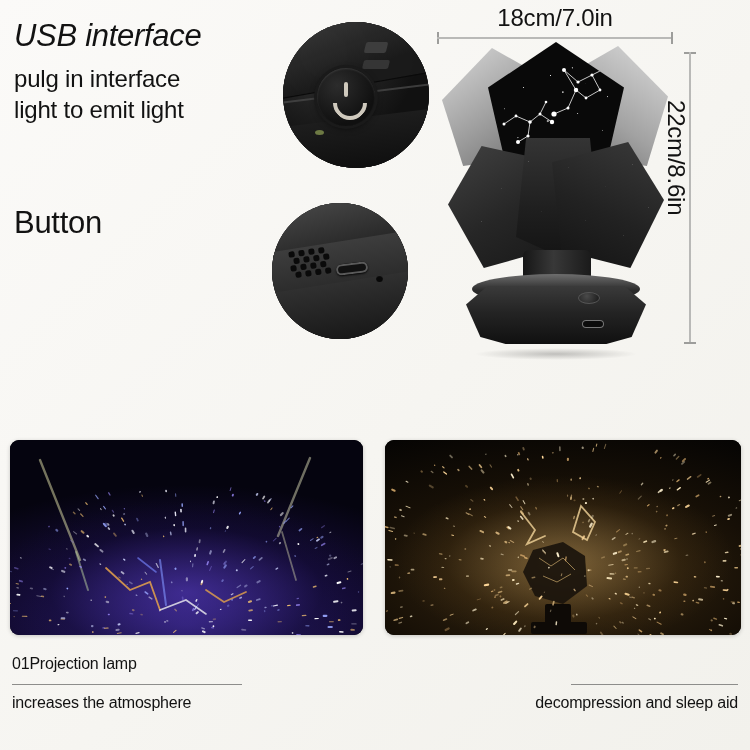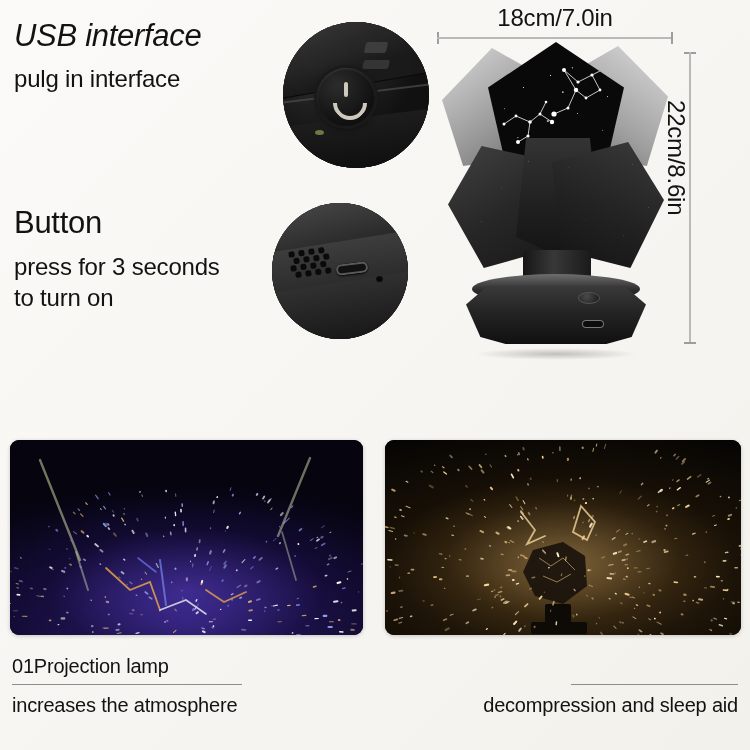--- a/index.html
+++ b/index.html
@@ -200,59 +200,56 @@
       radial-gradient(ellipse 110% 90% at 50% 95%, #2d1f72 0%, #140c35 45%, #05040f 80%),
       #030308;
   }
   #photoRight .ph-bg{
     background:
       radial-gradient(ellipse 60% 55% at 50% 62%, rgba(240,195,120,.38), rgba(120,85,35,.14) 55%, rgba(0,0,0,0) 80%),
       radial-gradient(ellipse 120% 100% at 50% 70%, #3a2a12 0%, #160f06 48%, #050403 82%),
       #040302;
   }
   .stars{position:absolute;inset:0;}
-  .cap-text{position:absolute;font-size:20px;letter-spacing:-0.2px;white-space:nowrap;}
+  .cap-text{position:absolute;font-size:16px;letter-spacing:-0.2px;white-space:nowrap;}
   #cap1Title{left:12px;top:655px;}
   #cap1Rule{position:absolute;left:12px;top:684px;width:230px;height:1px;background:#8d8d8b;}
   #cap1Sub{left:12px;top:694px;}
   #cap2Title{right:12px;top:655px;}
   #cap2Rule{position:absolute;right:12px;top:684px;width:167px;height:1px;background:#8d8d8b;}
   #cap2Sub{right:12px;top:694px;}
 </style>
 </head>
 <body>
 
 <div class="page">
 
   <div class="feat-title" id="usbTitle">USB interface</div>
   <div class="feat-line" id="usbSub">
     <div>pulg in interface</div>
+    <div>light to emit light</div>
   </div>
 
   <div class="detail-circle" id="circleUsb">
     <div class="cc-bg"></div>
     <div class="shelf"></div>
     <div class="notch"></div>
     <div class="notch2"></div>
     <div class="diag"></div>
     <div class="lowedge"></div>
     <div class="greendot"></div>
     <div class="pwr-ring">
       <div class="pwr-glyph">
         <div class="arc"></div>
         <div class="stem"></div>
       </div>
     </div>
   </div>
 
   <div class="feat-title" id="btnTitle">Button</div>
-  <div class="feat-line" id="btnSub">
-    <div>press for 3 seconds</div>
-    <div>to turn on</div>
-  </div>
 
   <div class="detail-circle" id="circleBtn">
     <div class="cc-bg"></div>
     <div class="topband"></div>
     <div class="midband"></div>
     <div class="botband"></div>
     <div class="grille" id="grille">
         <i style="left: 0px; top: 0px;"></i>
         <i style="left: 10px; top: 0px;"></i>
         <i style="left: 20px; top: 0px;"></i>

